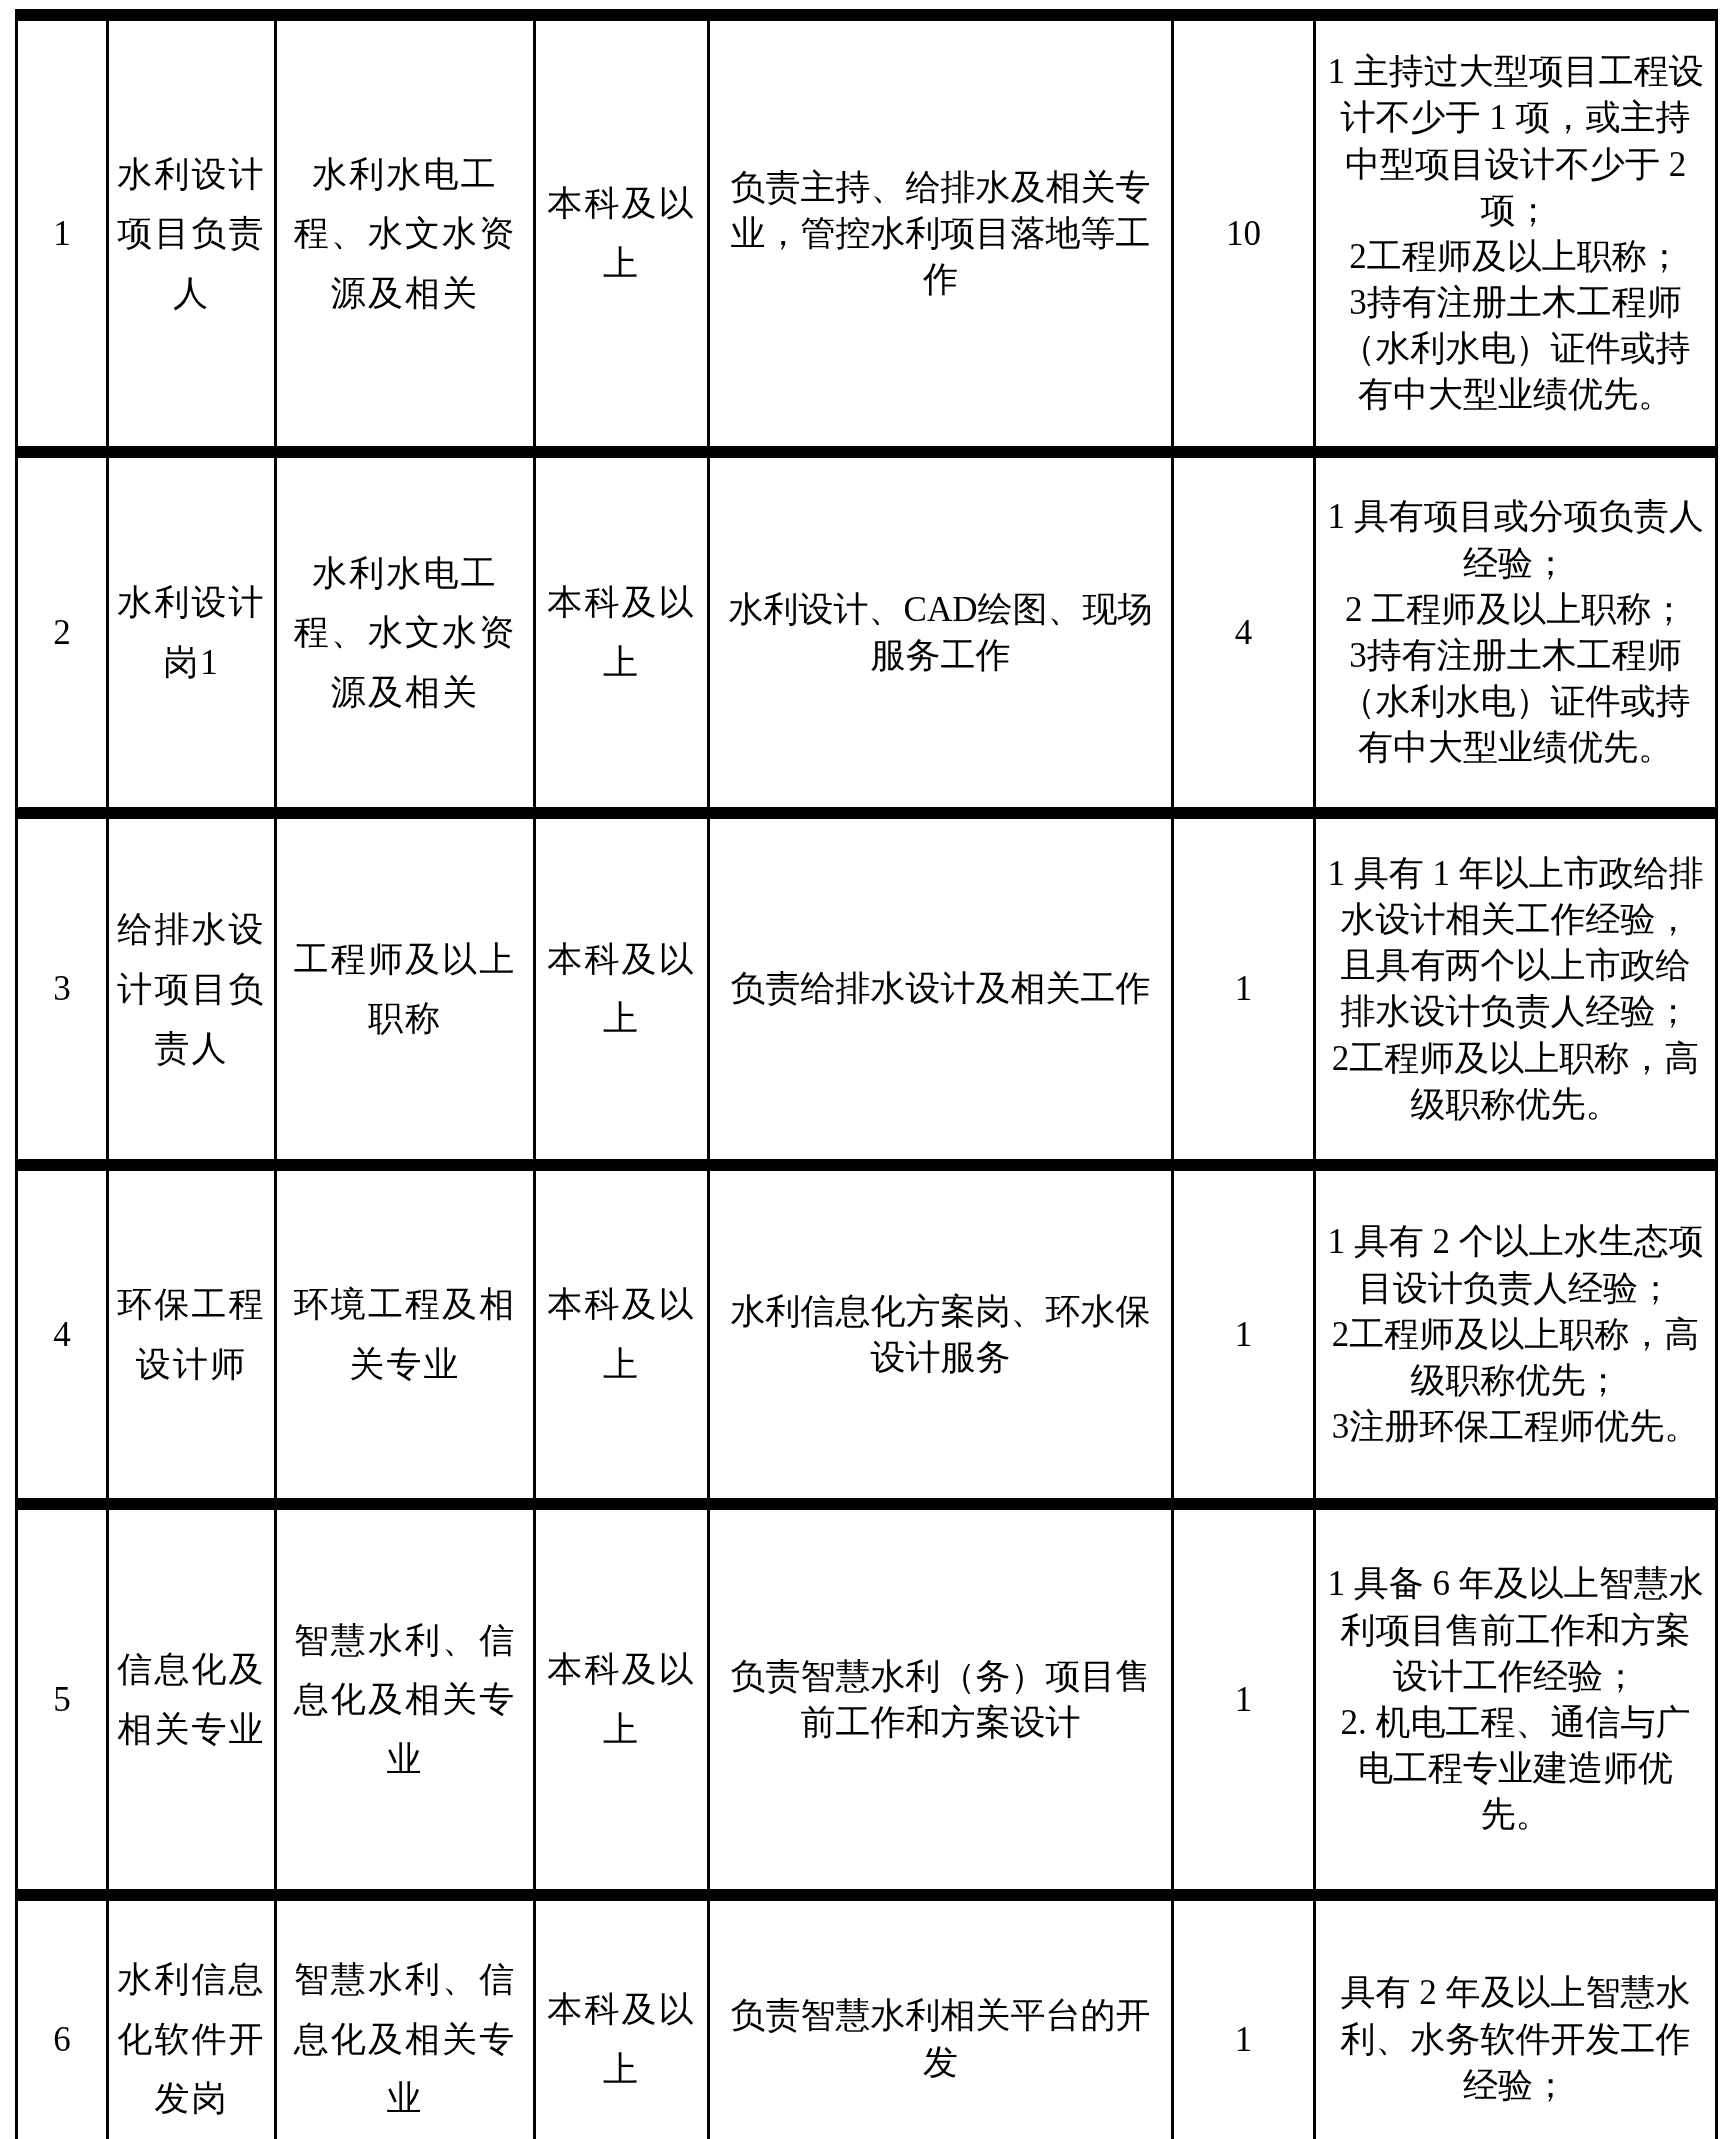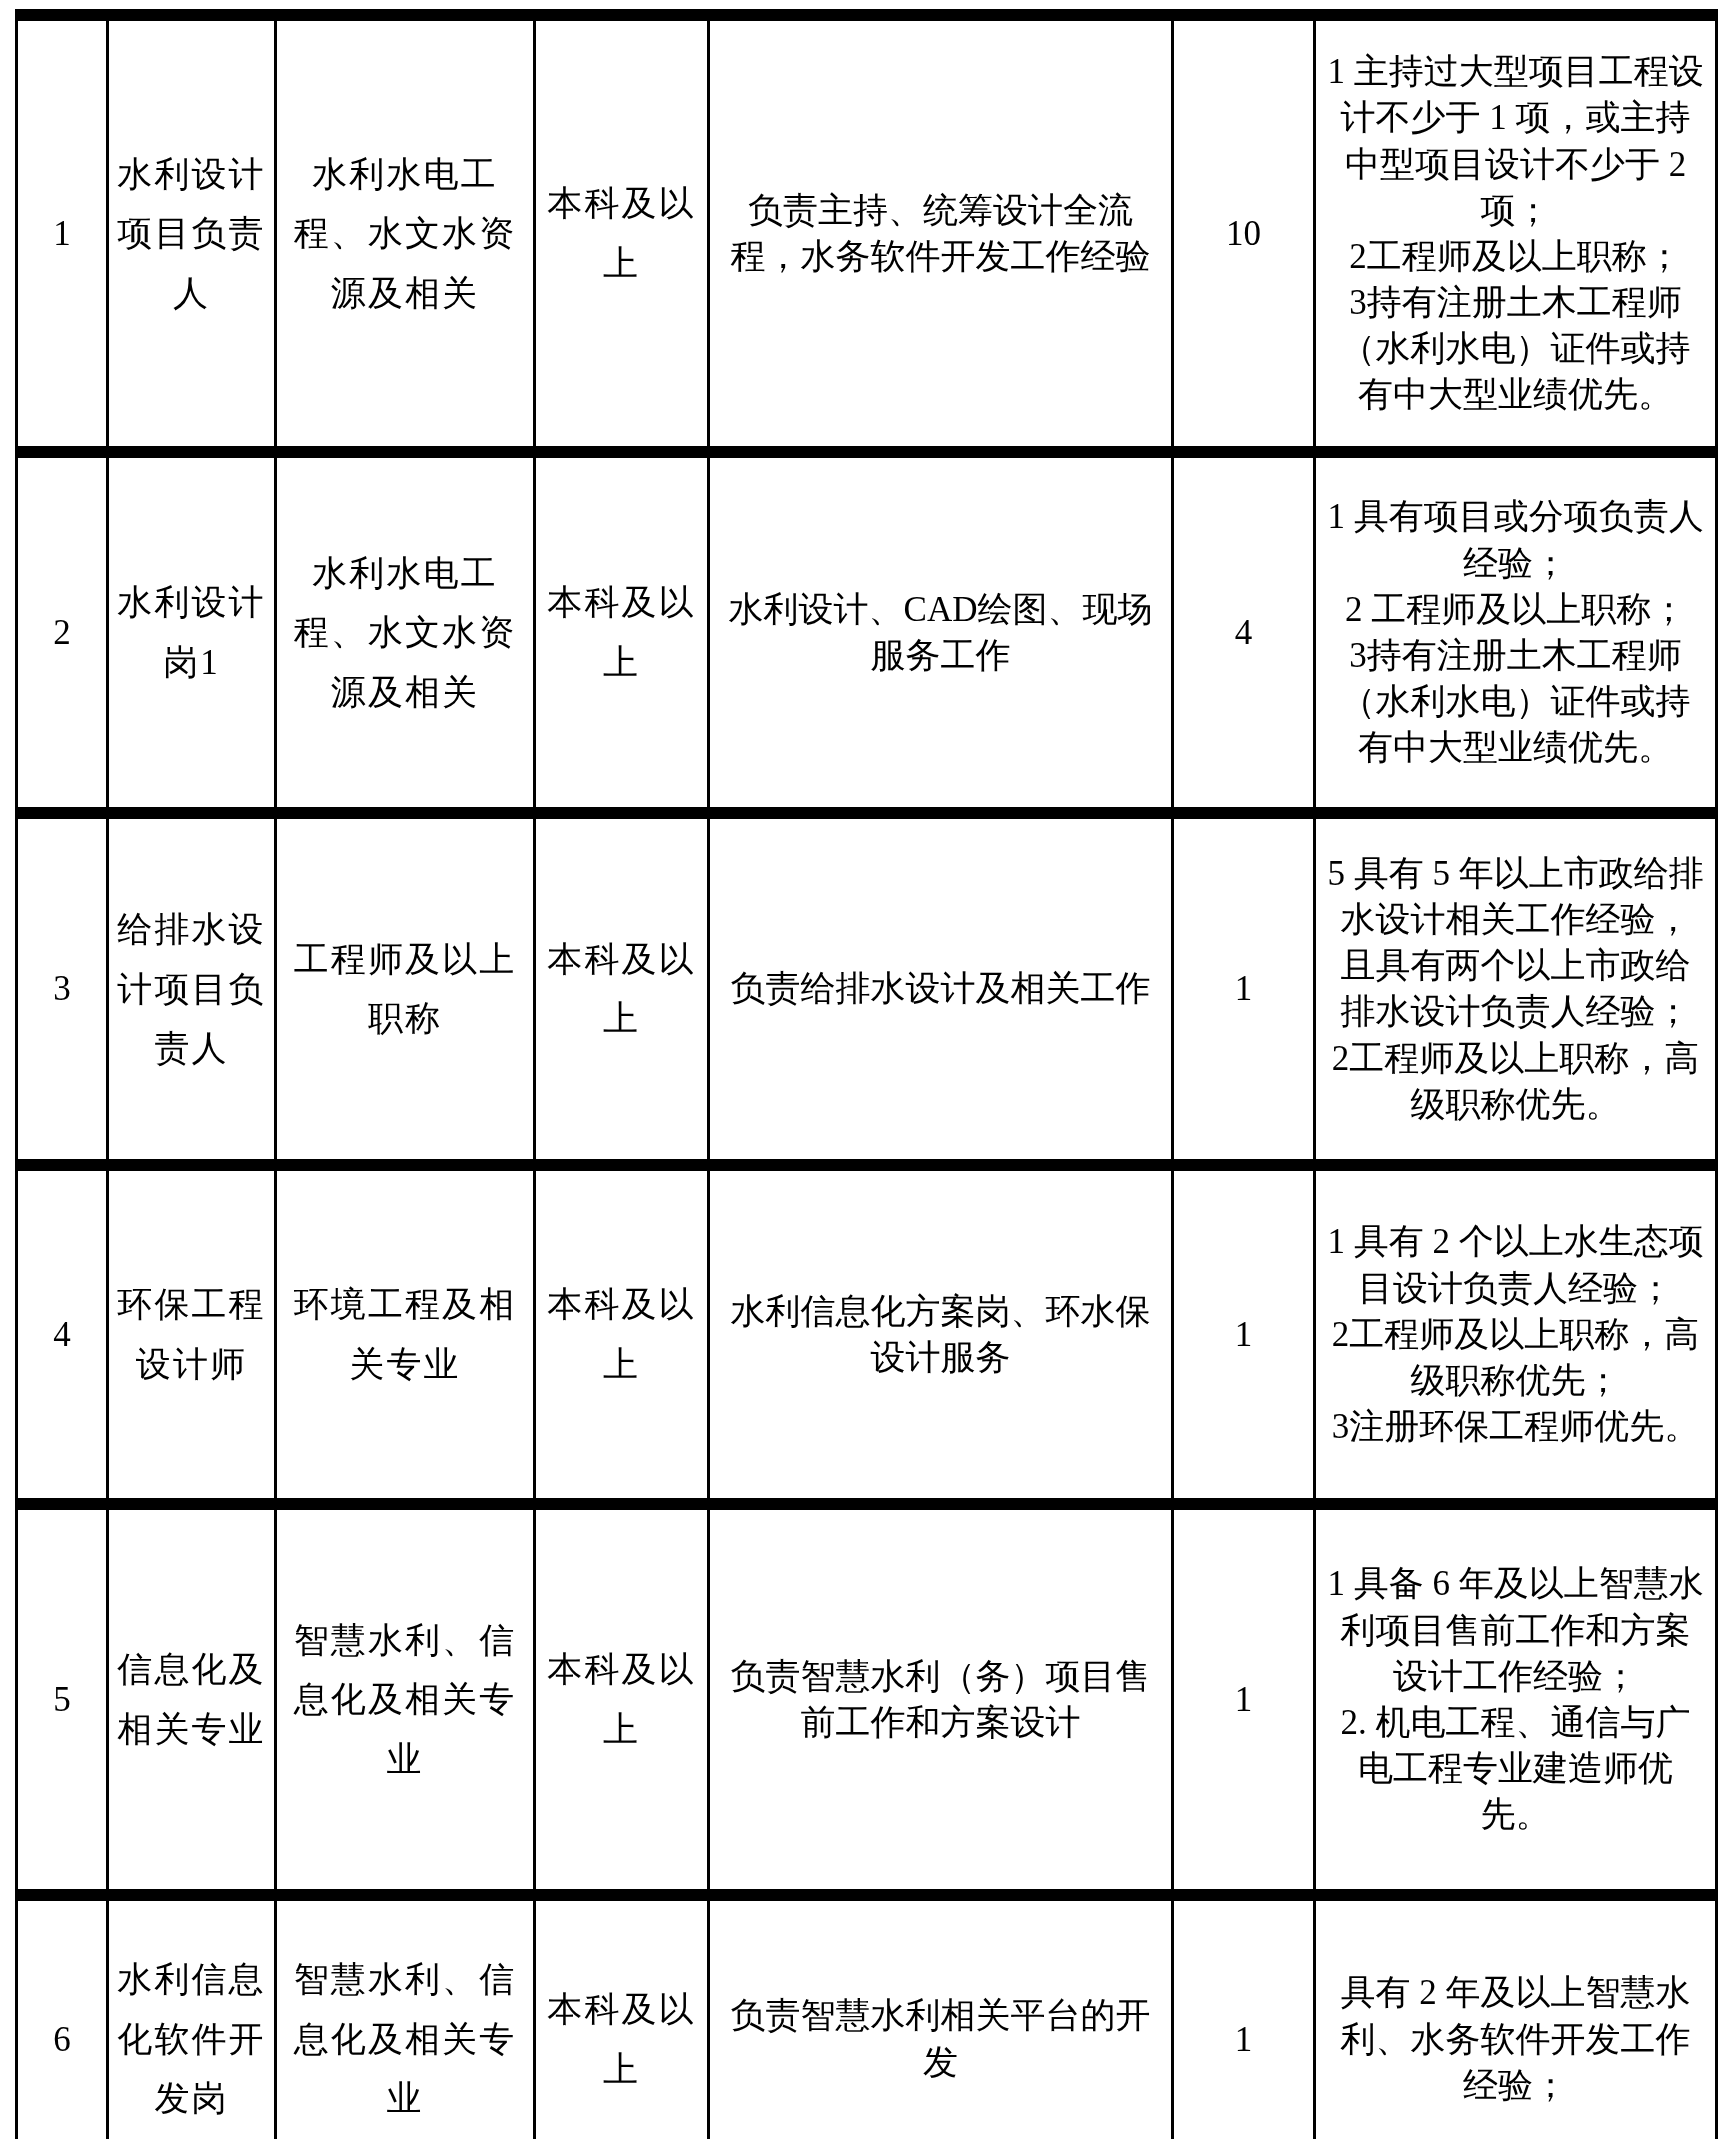--- a/index.html
+++ b/index.html
@@ -65,21 +65,21 @@
       <col style="width:402px">
     </colgroup>
 
     <tbody>
 
     <tr class="thick-top" style="height:437px">
       <td class="cell-no">1</td>
       <td class="cell-post">水利设计项目负责人</td>
       <td class="cell-major">水利水电工程、水文水资源及相关</td>
       <td class="cell-edu">本科及以上</td>
-      <td class="cell-desc">负责主持、统筹设计全流程，水务软件开发工作经验</td>
+      <td class="cell-desc">负责主持、给排水及相关专业，管控水利项目落地等工作</td>
       <td class="cell-count">10</td>
       <td class="cell-req">1 主持过大型项目工程设计不少于 1 项，或主持中型项目设计不少于 2 项；
 2工程师及以上职称；
 3持有注册土木工程师（水利水电）证件或持有中大型业绩优先。</td>
     </tr>
 
     <tr class="thick-top" style="height:361px">
       <td class="cell-no">2</td>
       <td class="cell-post">水利设计岗1</td>
       <td class="cell-major">水利水电工程、水文水资源及相关</td>
@@ -91,21 +91,21 @@
 3持有注册土木工程师（水利水电）证件或持有中大型业绩优先。</td>
     </tr>
 
     <tr class="thick-top" style="height:352px">
       <td class="cell-no">3</td>
       <td class="cell-post">给排水设计项目负责人</td>
       <td class="cell-major">工程师及以上职称</td>
       <td class="cell-edu">本科及以上</td>
       <td class="cell-desc">负责给排水设计及相关工作</td>
       <td class="cell-count">1</td>
-      <td class="cell-req">5 具有 5 年以上市政给排水设计相关工作经验，且具有两个以上市政给排水设计负责人经验；
+      <td class="cell-req">1 具有 1 年以上市政给排水设计相关工作经验，且具有两个以上市政给排水设计负责人经验；
 2工程师及以上职称，高级职称优先。</td>
     </tr>
 
     <tr class="thick-top" style="height:339px">
       <td class="cell-no">4</td>
       <td class="cell-post">环保工程设计师</td>
       <td class="cell-major">环境工程及相关专业</td>
       <td class="cell-edu">本科及以上</td>
       <td class="cell-desc">水利信息化方案岗、环水保设计服务</td>
       <td class="cell-count">1</td>

